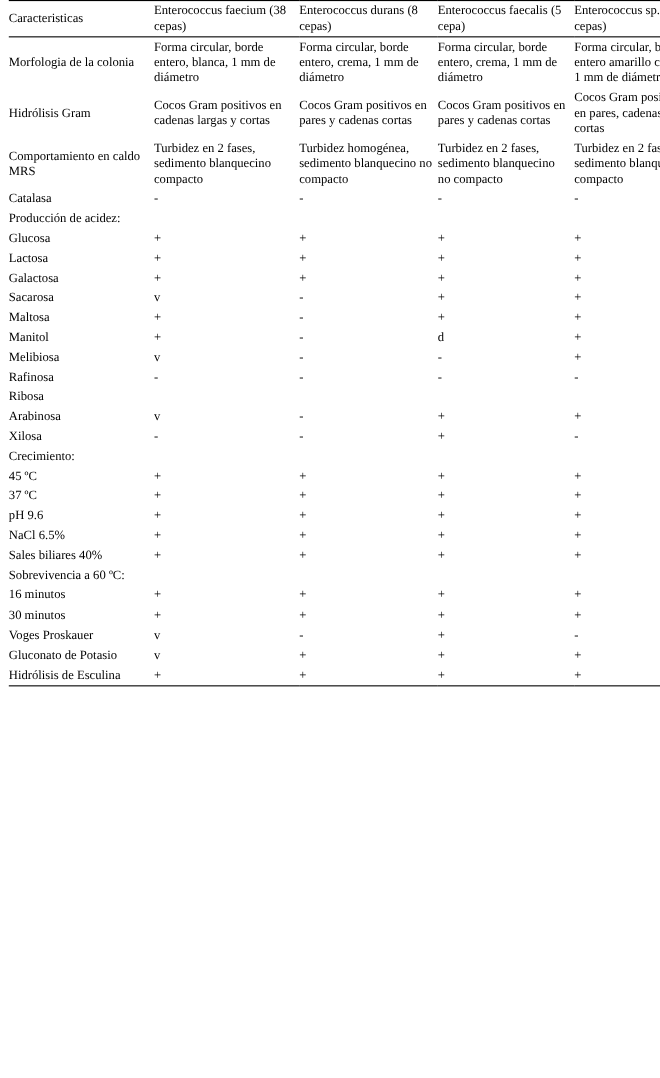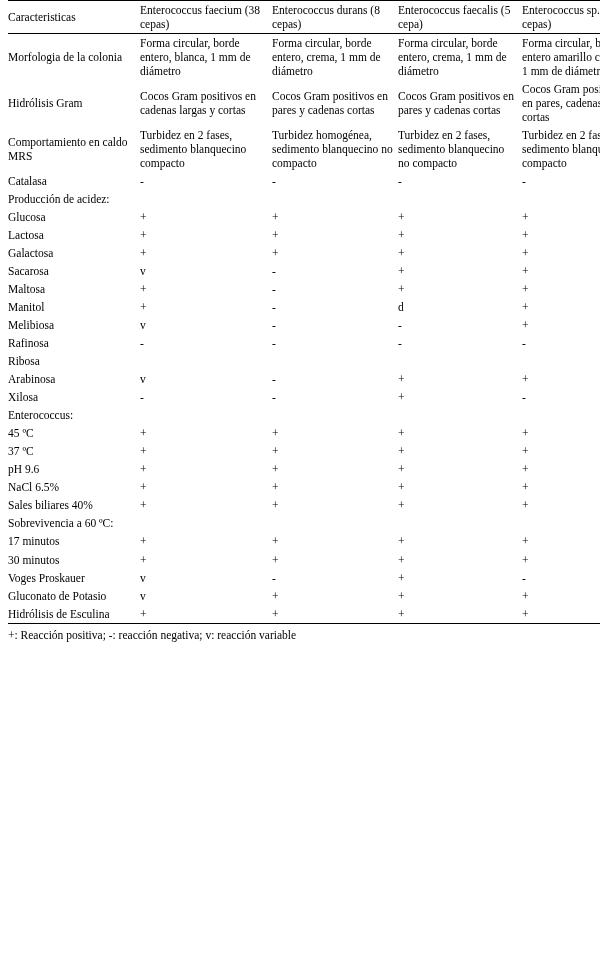--- a/index.html
+++ b/index.html
@@ -193,21 +193,21 @@
 
       <tr class="tight">
         <td class="c0">Xilosa</td>
         <td class="c1">-</td>
         <td class="c2">-</td>
         <td class="c3">+</td>
         <td class="c4">-</td>
       </tr>
 
       <tr class="sub">
-        <td class="c0">Enterococcus:</td>
+        <td class="c0">Crecimiento:</td>
         <td class="c1"></td>
         <td class="c2"></td>
         <td class="c3"></td>
         <td class="c4"></td>
       </tr>
 
       <tr class="tight">
         <td class="c0">45 ºC</td>
         <td class="c1">+</td>
         <td class="c2">+</td>
@@ -249,21 +249,21 @@
 
       <tr class="sub">
         <td class="c0">Sobrevivencia a 60 ºC:</td>
         <td class="c1"></td>
         <td class="c2"></td>
         <td class="c3"></td>
         <td class="c4"></td>
       </tr>
 
       <tr class="tight">
-        <td class="c0">17 minutos</td>
+        <td class="c0">16 minutos</td>
         <td class="c1">+</td>
         <td class="c2">+</td>
         <td class="c3">+</td>
         <td class="c4">+</td>
       </tr>
 
       <tr class="tight">
         <td class="c0">30 minutos</td>
         <td class="c1">+</td>
         <td class="c2">+</td>
@@ -290,15 +290,14 @@
       <tr class="block rule-bot">
         <td class="c0">Hidrólisis de Esculina</td>
         <td class="c1">+</td>
         <td class="c2">+</td>
         <td class="c3">+</td>
         <td class="c4">+</td>
       </tr>
     </tbody>
   </table>
 
-  <div class="footnote">+: Reacción positiva; -: reacción negativa; v: reacción variable</div>
 
 </div>
 
 </body></html>

